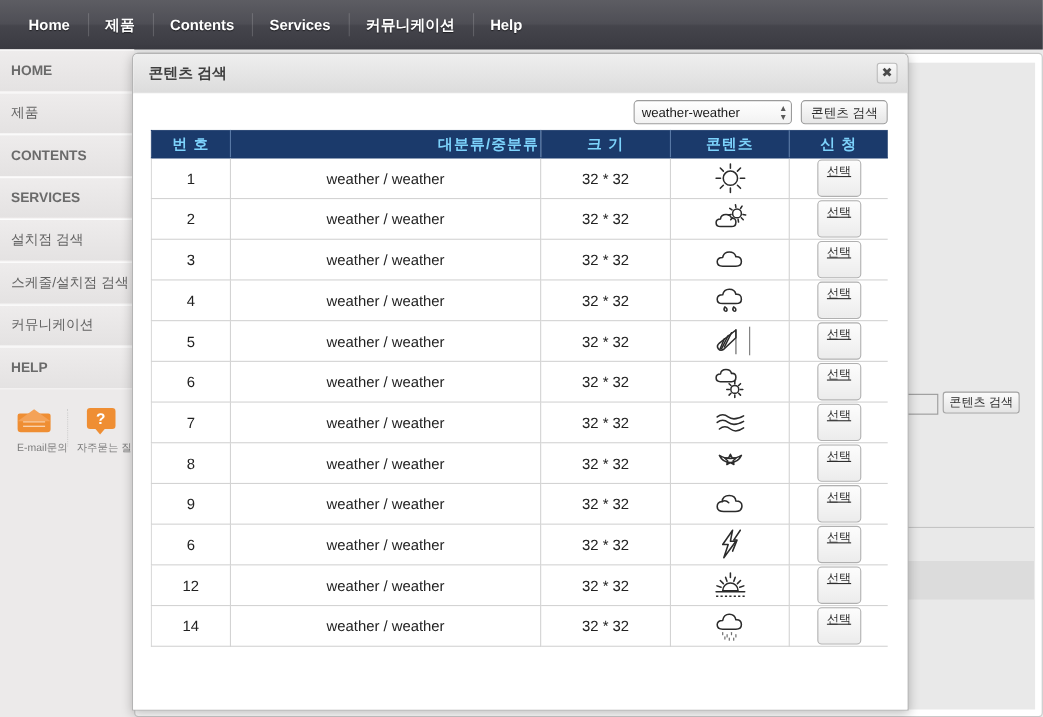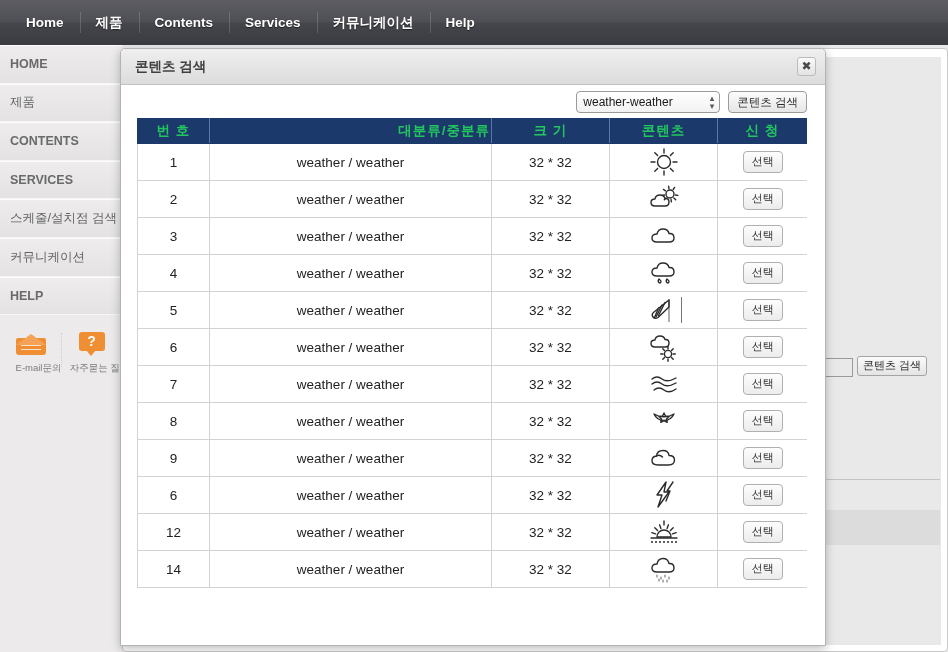--- a/index.html
+++ b/index.html
@@ -286,21 +286,21 @@
     height: 524px;
     overflow: hidden;
   }
   table.grid {
     width: 670px;
     border-collapse: collapse;
     table-layout: fixed;
   }
   table.grid th {
     background: #1b3a6b;
-    color: #22c55e;
+    color: #7dd3fc;
     font-size: 13.5px;
     font-weight: bold;
     height: 25px;
     border: 1px solid #1b3a6b;
     border-right-color: #5878a5;
     letter-spacing: 1px;
   }
   table.grid th:last-child { border-right-color: #1b3a6b; }
   table.grid td {
     height: 37px;
@@ -318,23 +318,24 @@
   .c-size { width: 118px; }
   .c-icon { width: 108px; }
   .c-act  { width: 90px; }
 
   .sel-btn {
     font-size: 11px;
     color: #2e2e2e;
     background: linear-gradient(to bottom, #fdfdfd 0%, #ececec 100%);
     border: 1px solid #b0b0b0;
     border-radius: 4px;
-    padding: 2px 8px 3px 8px;
+    padding: 2px 8px 15px 8px;
     cursor: pointer;
     white-space: nowrap;
+    text-decoration: underline;
   }
   .icon-cell { line-height: 0; }
   .icon-cell svg { display: inline-block; vertical-align: middle; }
   .caret {
     display: inline-block;
     width: 1px; height: 26px;
     background: #777;
     vertical-align: middle;
     margin-left: 2px;
   }
@@ -352,20 +353,21 @@
       <div class="nav-item">커뮤니케이션</div>
       <div class="nav-item">Help</div>
     </div>
 
   <div id="sidebar">
     <div id="side-list">
         <div class="side-item">HOME</div>
         <div class="side-item kr">제품</div>
         <div class="side-item">CONTENTS</div>
         <div class="side-item">SERVICES</div>
+        <div class="side-item kr">설치점 검색</div>
         <div class="side-item kr">스케줄/설치점 검색</div>
         <div class="side-item kr">커뮤니케이션</div>
         <div class="side-item">HELP</div>
       </div>
     <div id="side-bottom">
         <div class="side-shortcut">
           <div class="sc-icon">
             <span class="env">
               <span class="body"></span>
               <span class="flapline"></span>

